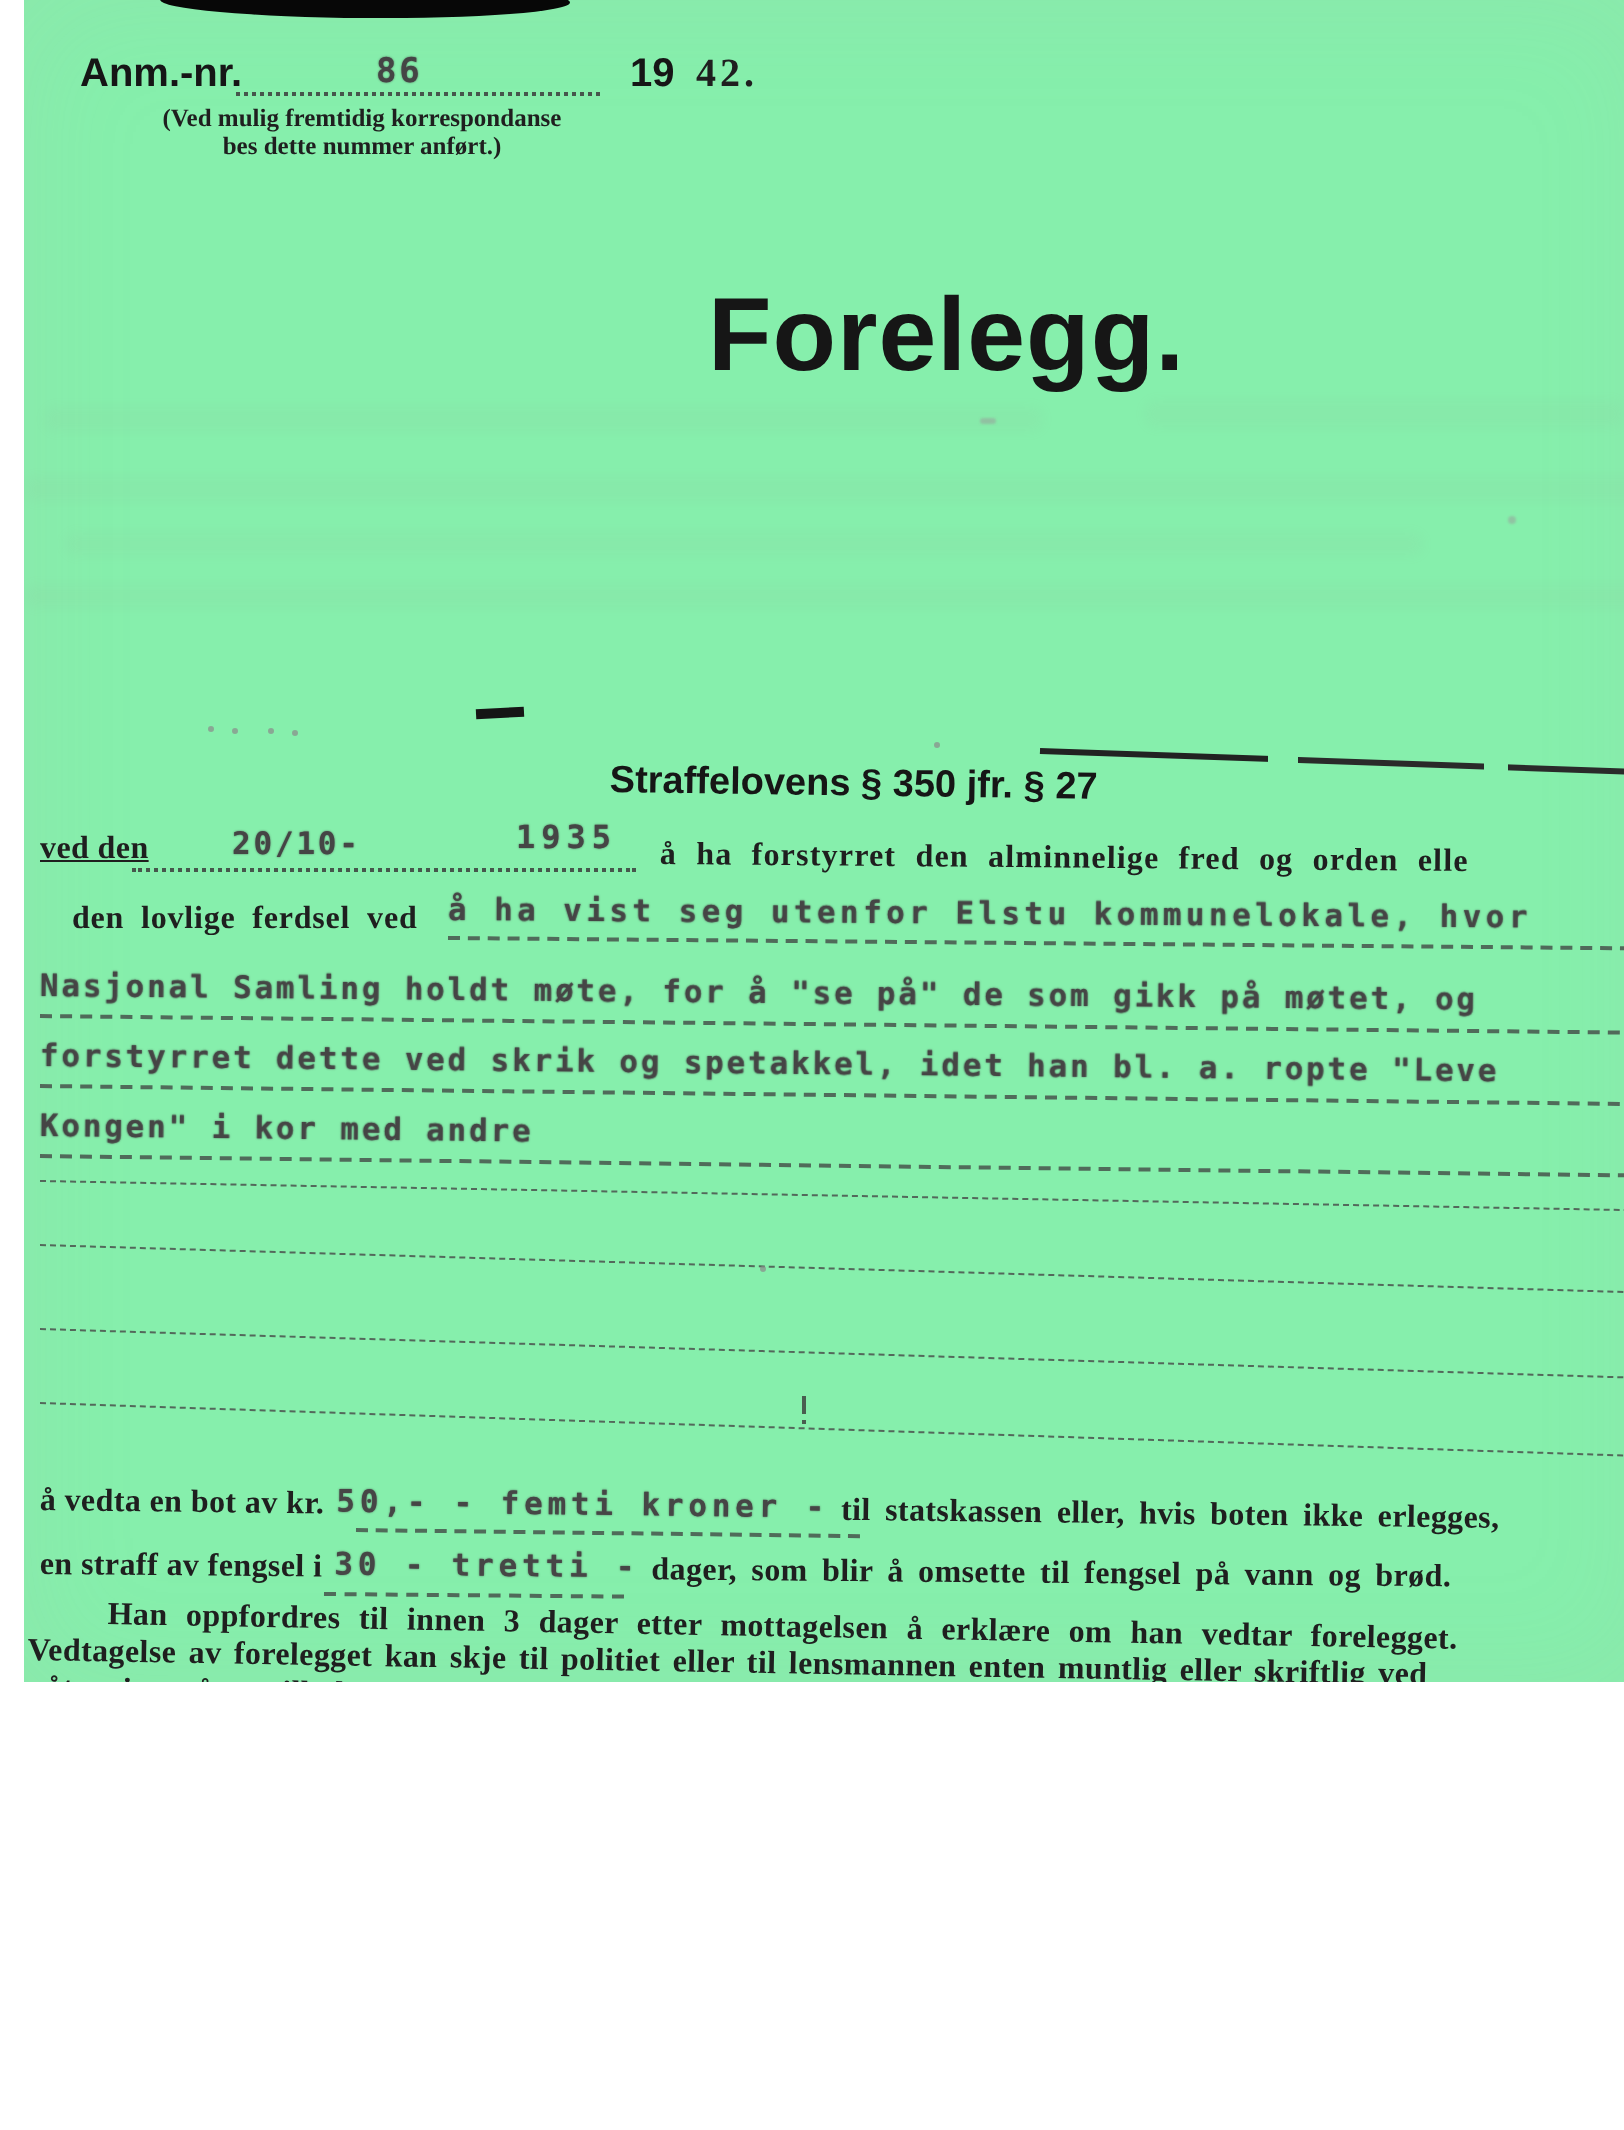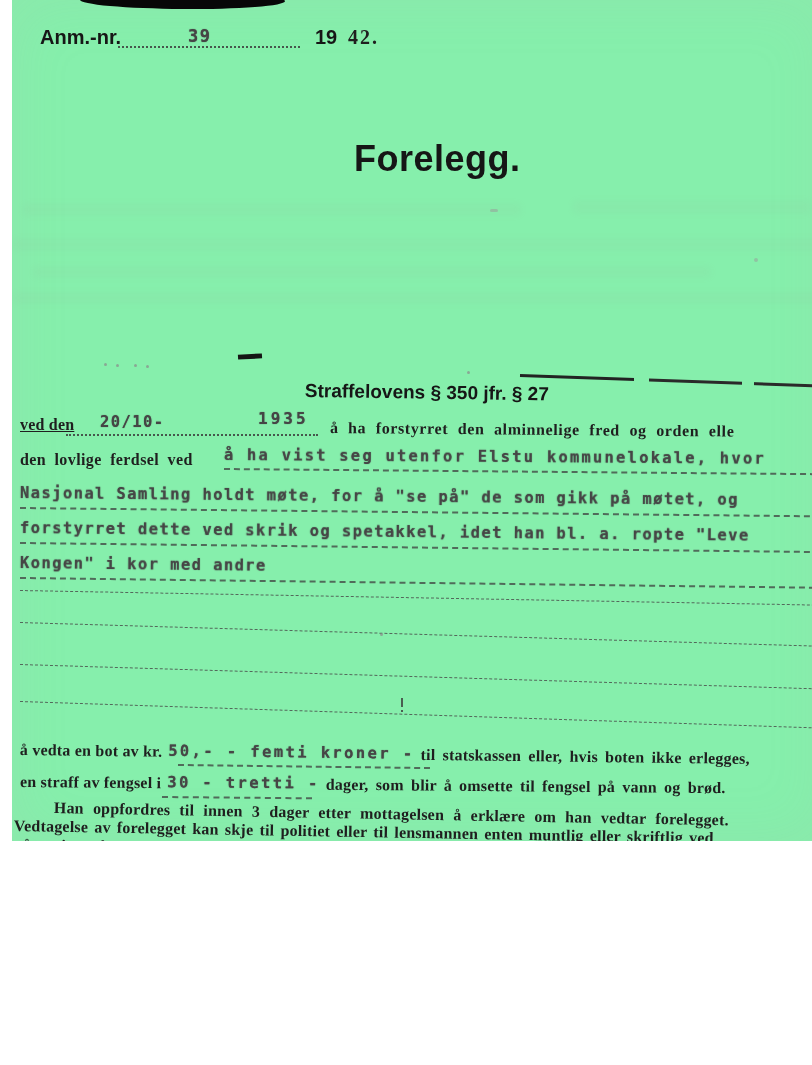--- a/index.html
+++ b/index.html
@@ -69,25 +69,29 @@
 </style>
 </head>
 <body>
 
 <div class="page">
 
   <div class="topbar"></div>
 
   <div class="h" style="left:28px;top:26px;font-size:20px;">Anm.-nr.</div>
   <div class="rule" style="left:106px;top:46px;width:182px;"></div>
-  <div class="typed" style="left:176px;top:26px;font-size:17px;">39</div>
+  <div class="typed" style="left:176px;top:26px;font-size:17px;">86</div>
   <div class="h" style="left:303px;top:26px;font-size:20px;">19</div>
   <div class="p" style="left:336px;top:26px;font-size:20px;letter-spacing:2px;">42.</div>
+  <div class="p" style="left:24px;top:52px;width:290px;text-align:center;font-size:12.5px;white-space:normal;line-height:14px;letter-spacing:0;">
+    <span>(Ved mulig fremtidig korrespondanse</span><br>
+    <span>bes dette nummer anført.)</span>
+  </div>
 
-  <div class="h" style="left:342px;top:138px;font-size:36px;letter-spacing:.5px;text-align:center;">Forelegg.</div>
+  <div class="h" style="left:342px;top:138px;font-size:52px;letter-spacing:.5px;text-align:center;">Forelegg.</div>
 
   <div class="ghost" style="left:10px;top:203px;width:500px;height:13px;"></div>
   <div class="ghost" style="left:560px;top:200px;width:240px;height:14px;"></div>
   <div class="ghost" style="left:0px;top:238px;width:810px;height:13px;"></div>
   <div class="ghost" style="left:20px;top:266px;width:680px;height:12px;"></div>
   <div class="ghost" style="left:0px;top:292px;width:812px;height:12px;"></div>
   <div class="smudge" style="left:478px;top:209px;width:8px;height:3px;"></div>
   <div class="smudge" style="left:742px;top:258px;width:4px;height:4px;"></div>
 
   <div class="dash-art" style="left:226px;top:354px;width:24px;height:5px;"></div>
@@ -95,25 +99,25 @@
   <div class="dot" style="left:104px;top:364px;"></div>
   <div class="dot" style="left:122px;top:364px;"></div>
   <div class="dot" style="left:134px;top:365px;"></div>
   <div class="dot" style="left:455px;top:371px;"></div>
   <div class="line-art" style="left:508px;top:374px;width:300px;transform:rotate(2deg);"></div>
 
   <div class="h" style="left:293px;top:380px;font-size:19px;transform:rotate(.8deg);">Straffelovens § 350 jfr. § 27</div>
 
   <div class="p" style="left:8px;top:416px;text-decoration:underline;">ved den</div>
   <div class="rule" style="left:54px;top:434px;width:252px;"></div>
-  <div class="typed" style="left:88px;top:413px;">20/10-</div>
+  <div class="typed" style="left:104px;top:413px;">20/10-</div>
   <div class="typed" style="left:246px;top:409px;font-size:16px;letter-spacing:3px;">1935</div>
   <div class="p" style="left:318px;top:419px;word-spacing:5px;letter-spacing:.6px;transform:rotate(.5deg);">å ha forstyrret den alminnelige fred og orden elle</div>
 
-  <div class="p" style="left:8px;top:451px;word-spacing:4px;letter-spacing:.4px;">den lovlige ferdsel ved</div>
+  <div class="p" style="left:24px;top:451px;word-spacing:4px;letter-spacing:.4px;">den lovlige ferdsel ved</div>
   <div class="typed" style="left:212px;top:446px;letter-spacing:2.2px;transform:rotate(.4deg);filter:blur(.35px);">å ha vist seg utenfor Elstu kommunelokale, hvor</div>
   <div class="rule under" style="left:212px;top:468px;width:592px;transform:rotate(.5deg);"></div>
 
   <div class="typed" style="left:8px;top:484px;transform:rotate(.55deg);filter:blur(.3px);">Nasjonal Samling holdt møte, for å "se på" de som gikk på møtet, og</div>
   <div class="rule under" style="left:8px;top:507px;width:800px;transform:rotate(.6deg);"></div>
 
   <div class="typed" style="left:8px;top:519px;transform:rotate(.6deg);filter:blur(.3px);">forstyrret dette ved skrik og spetakkel, idet han bl. a. ropte "Leve</div>
   <div class="rule under" style="left:8px;top:542px;width:800px;transform:rotate(.65deg);"></div>
 
   <div class="typed" style="left:8px;top:554px;transform:rotate(.65deg);filter:blur(.35px);">Kongen" i kor med andre</div>

